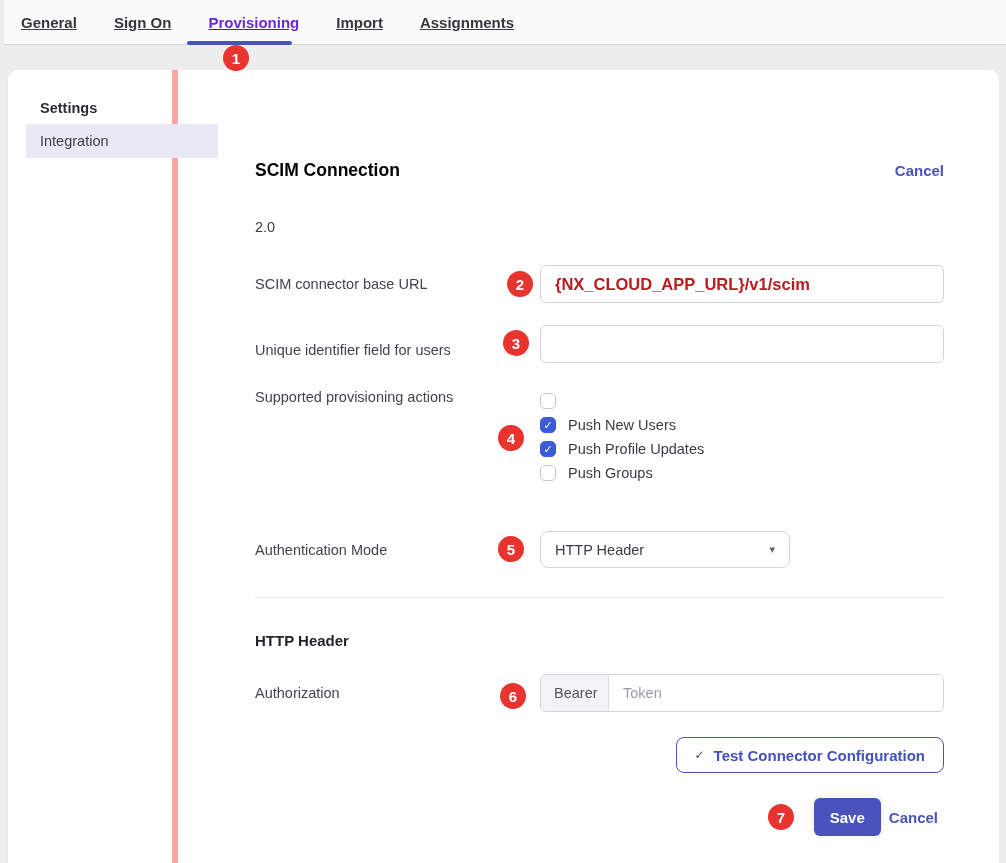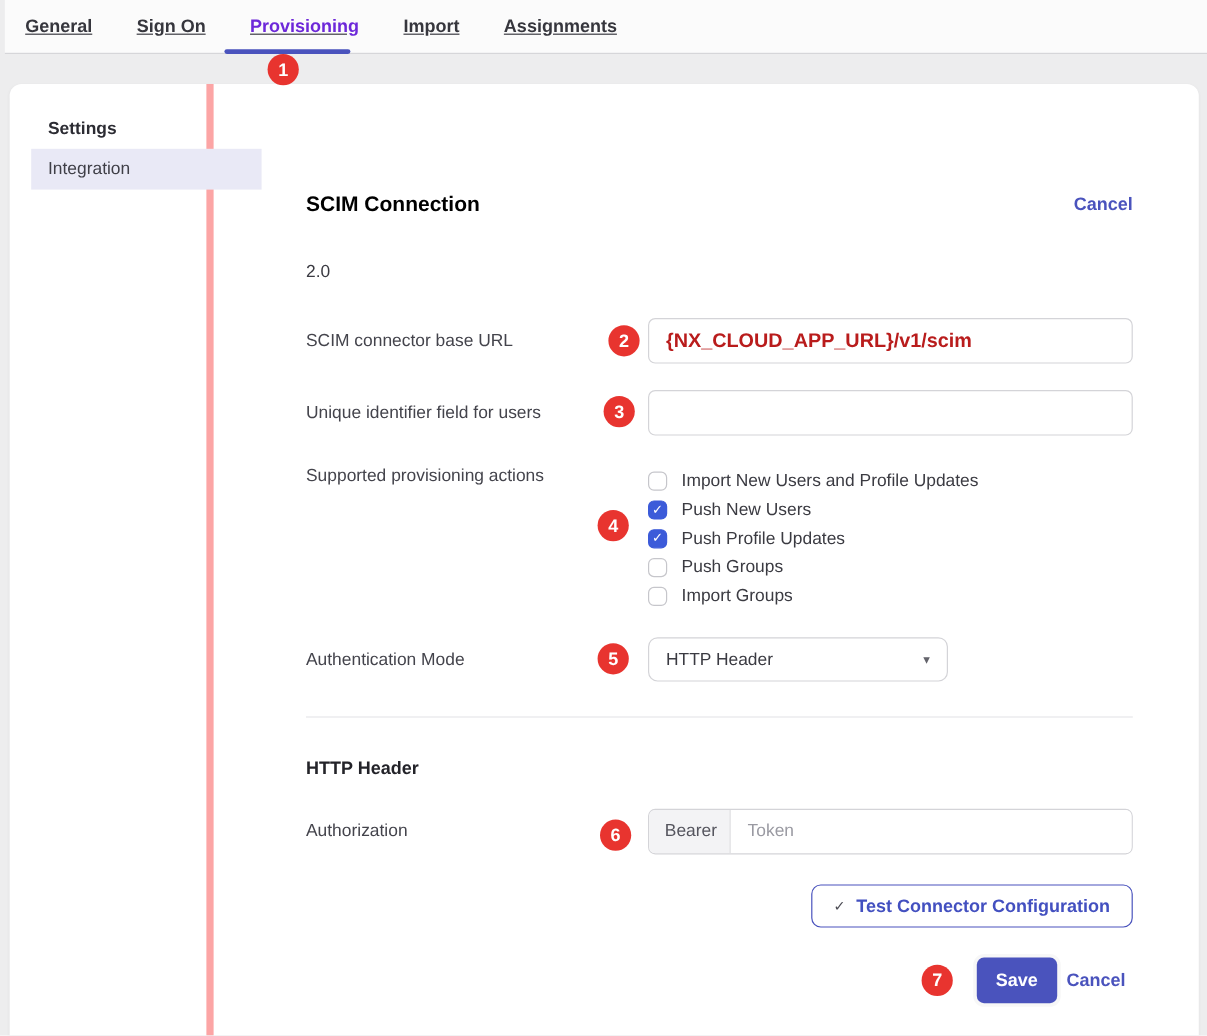--- a/index.html
+++ b/index.html
@@ -60,21 +60,21 @@
   .head-row { top:90px; align-items:center; }
   .page-title { font-size:17.5px; font-weight:700; color:#000000; flex:1; }
   .link {
     font-size:15px; font-weight:700; color:#4a53bd; cursor:pointer; text-decoration:none;
   }
 
   .version-row { top:149px; }
   .static-value { font-size:14.5px; color:#3b3b42; }
 
   .baseurl-row { top:195px; }
-  .uniqueid-row { top:255px; }
+  .uniqueid-row { top:255px;align-items:center; }
   .text-input {
     width:404px; height:38px; border:1px solid #d4d4d8; border-radius:6px;
     background:#fff; padding:0 14px; font-family:inherit;
     font-size:14.5px; color:#3b3b42; outline:none;
   }
   .text-input.red-value { color:#b91c1c; font-weight:700; font-size:16.5px; }
   .pad-label { padding-top:11px; }
 
   .actions-row { top:319px; }
   .check-list { display:flex; flex-direction:column; }
@@ -191,41 +191,36 @@
     <div class="row uniqueid-row">
       <div class="flabel pad-label">Unique identifier field for users</div>
       <input class="text-input" type="text" value="" style="">
     </div>
 
     <div class="row actions-row">
       <div class="flabel">Supported provisioning actions</div>
       <div class="check-list">
         <div class="check-item">
           <span class="checkbox"></span>
-          <span class="clabel">Import New Users and Profile Updates</span>
         </div>
         <div class="check-item">
           <span class="checkbox on">
               <span class="tick">✓</span>
             </span>
           <span class="clabel">Push New Users</span>
         </div>
         <div class="check-item">
           <span class="checkbox on">
               <span class="tick">✓</span>
             </span>
           <span class="clabel">Push Profile Updates</span>
         </div>
         <div class="check-item">
           <span class="checkbox"></span>
           <span class="clabel">Push Groups</span>
-        </div>
-        <div class="check-item">
-          <span class="checkbox"></span>
-          <span class="clabel">Import Groups</span>
         </div>
       </div>
     </div>
 
     <div class="row authmode-row">
       <div class="flabel pad-label">Authentication Mode</div>
       <div class="select">
         <span class="sel-value">HTTP Header</span>
         <span class="caret">▾</span>
       </div>

